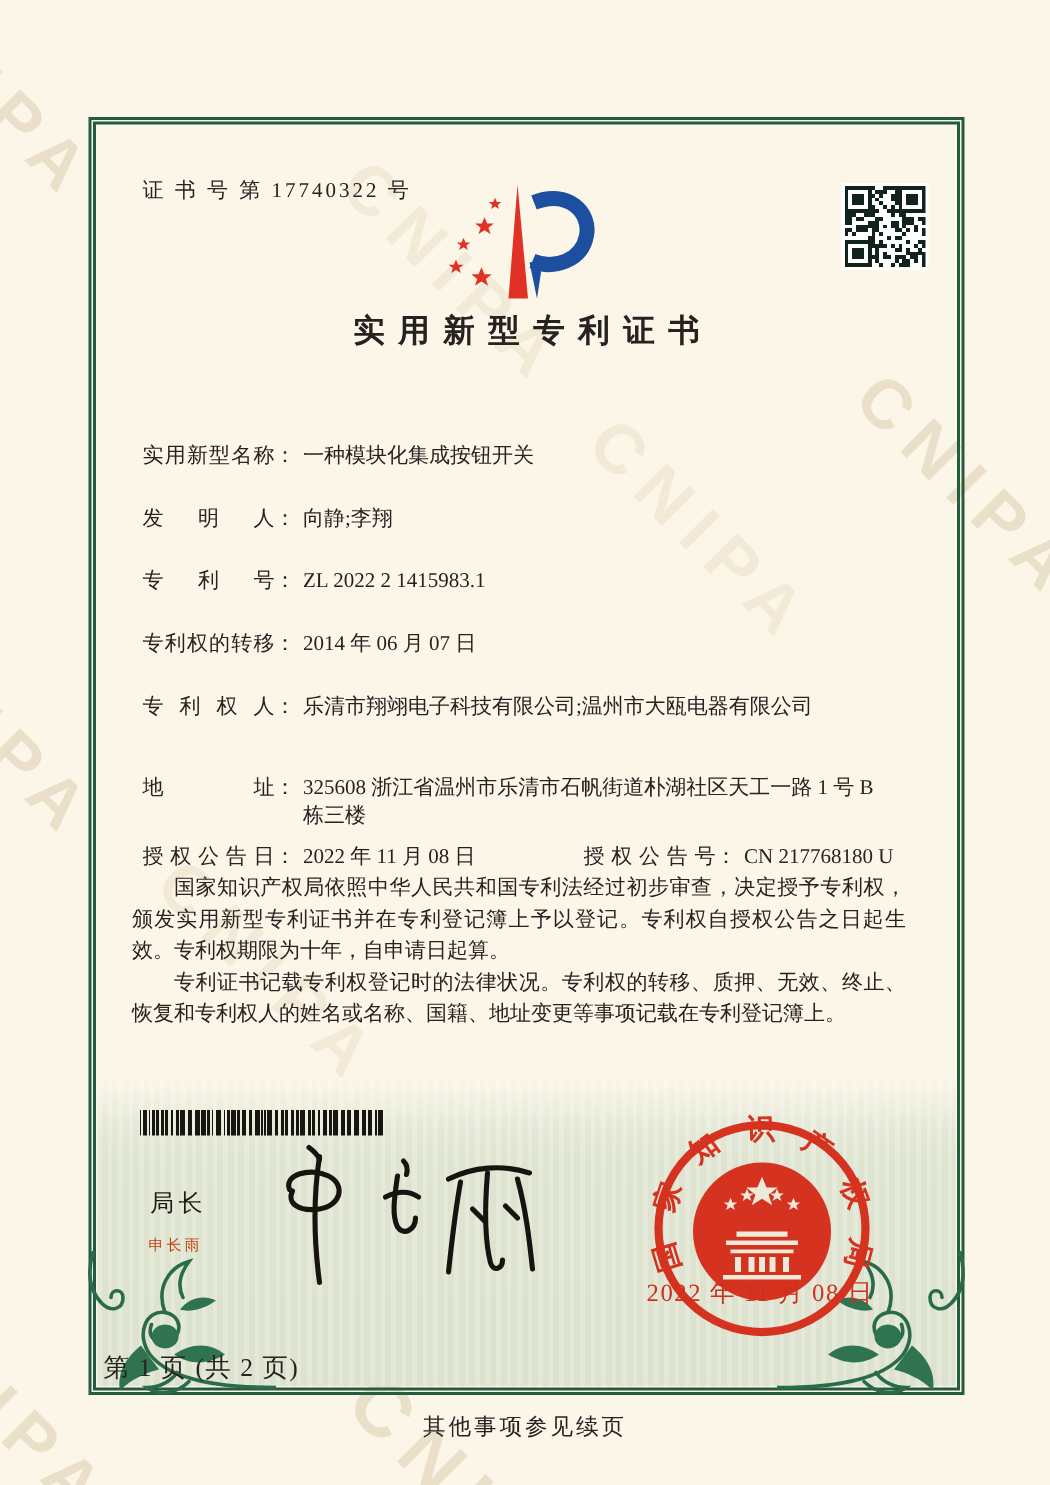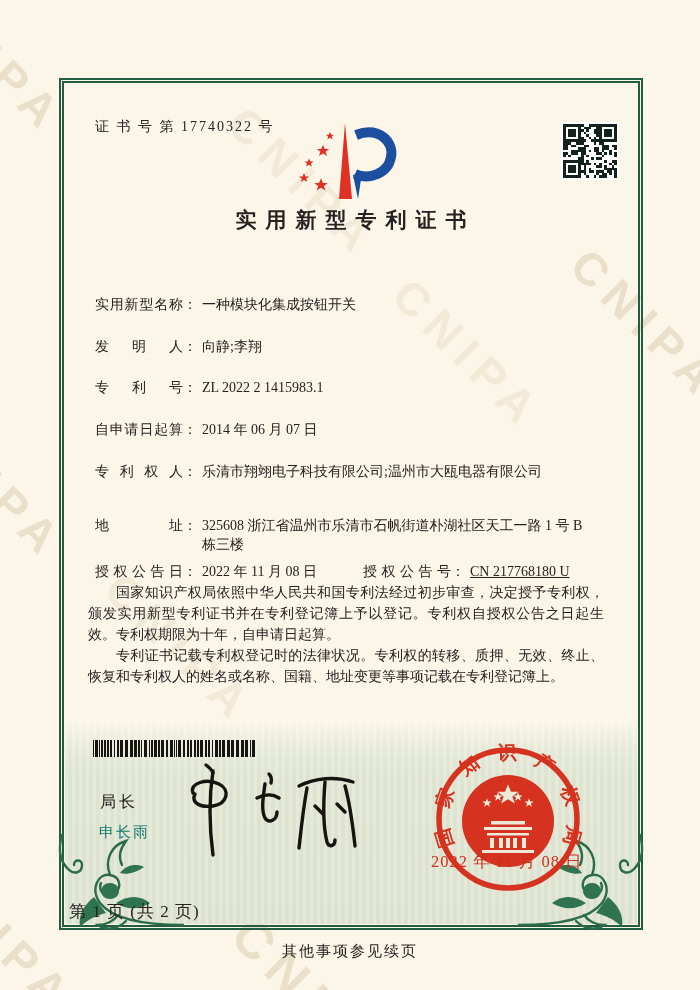--- a/index.html
+++ b/index.html
@@ -38,32 +38,32 @@
   .qr svg{display:block;width:100%;height:100%;shape-rendering:crispEdges;}
   .title{left:59px;top:206px;width:584px;text-align:center;font-size:21px;font-weight:bold;
          letter-spacing:9px;padding-left:9px;box-sizing:border-box;}
   .fields{left:95px;top:295px;width:516px;font-size:14px;line-height:20px;}
   .frow{margin:0;}
   .lab{display:inline-block;width:88px;text-align:justify;text-align-last:justify;vertical-align:top;}
   .colon{display:inline-block;width:13px;vertical-align:top;}
   .val{margin-left:6px;vertical-align:top;}
   .val-block{display:inline-block;width:392px;line-height:19px;}
   .mb22{margin-bottom:22px;}.mb21{margin-bottom:21px;}.mb23{margin-bottom:34px;}.mb20{margin-bottom:8px;}
-  .pair2{margin-left:46px;text-decoration:underline;}
+  .pair2{margin-left:72px;}
   .pair2 .lab{width:88px;}
   .body-text{left:88px;top:582px;width:516px;font-size:14px;line-height:21px;text-align:justify;}
   .body-text p{margin:0;text-indent:2em;}
 
   .barcode{left:93px;top:740px;width:165px;height:17px;}
   .barcode svg{display:block;width:100%;height:100%;shape-rendering:crispEdges;}
 
   .director-title{left:100px;top:792px;font-family:"Liberation Sans","DejaVu Sans",sans-serif;
                   font-size:16px;letter-spacing:3px;color:#1c1a17;}
   .director-name{left:99px;top:823px;font-family:"Liberation Sans","DejaVu Sans",sans-serif;
-                 font-size:15px;letter-spacing:2px;color:#0f766e;}
+                 font-size:10px;letter-spacing:2px;color:#c2410c;}
   .signature{left:168px;top:757px;}
   .seal{left:420px;top:731px;}
   .seal-date{left:431px;top:851px;width:180px;font-size:16.5px;color:#cf2f1d;letter-spacing:1px;z-index:3;}
   .page-num{left:69px;top:900px;width:560px;text-align:left;font-size:17px;letter-spacing:1px;z-index:3;}
   .note{left:17px;top:942px;width:666px;text-align:center;font-size:15px;letter-spacing:2px;font-family:Liberation Serif, serif;}
 </style>
 </head>
 <body>
 
 <div class="page">
@@ -378,21 +378,21 @@
     <div class="frow mb22">
       <span class="lab">实用新型名称</span><span class="colon">：</span><span class="val">一种模块化集成按钮开关</span>
     </div>
     <div class="frow mb21">
       <span class="lab">发明人</span><span class="colon">：</span><span class="val">向静;李翔</span>
     </div>
     <div class="frow mb22">
       <span class="lab">专利号</span><span class="colon">：</span><span class="val">ZL 2022 2 1415983.1</span>
     </div>
     <div class="frow mb22">
-      <span class="lab">自申请日起算</span><span class="colon">：</span><span class="val">2014 年 06 月 07 日</span>
+      <span class="lab">专利权的转移</span><span class="colon">：</span><span class="val">2014 年 06 月 07 日</span>
     </div>
     <div class="frow mb23">
       <span class="lab">专利权人</span><span class="colon">：</span><span class="val">乐清市翔翊电子科技有限公司;温州市大瓯电器有限公司</span>
     </div>
     <div class="frow mb20">
       <span class="lab">地址</span><span class="colon">：</span><span class="val val-block">325608 浙江省温州市乐清市石帆街道朴湖社区天工一路 1 号 B 栋三楼</span>
     </div>
     <div class="frow">
       <span class="lab">授权公告日</span><span class="colon">：</span><span class="val">2022 年 11 月 08 日</span><span class="pair2"><span class="lab">授权公告号</span><span class="colon">：</span><span class="val">CN 217768180 U</span></span>
     </div>

